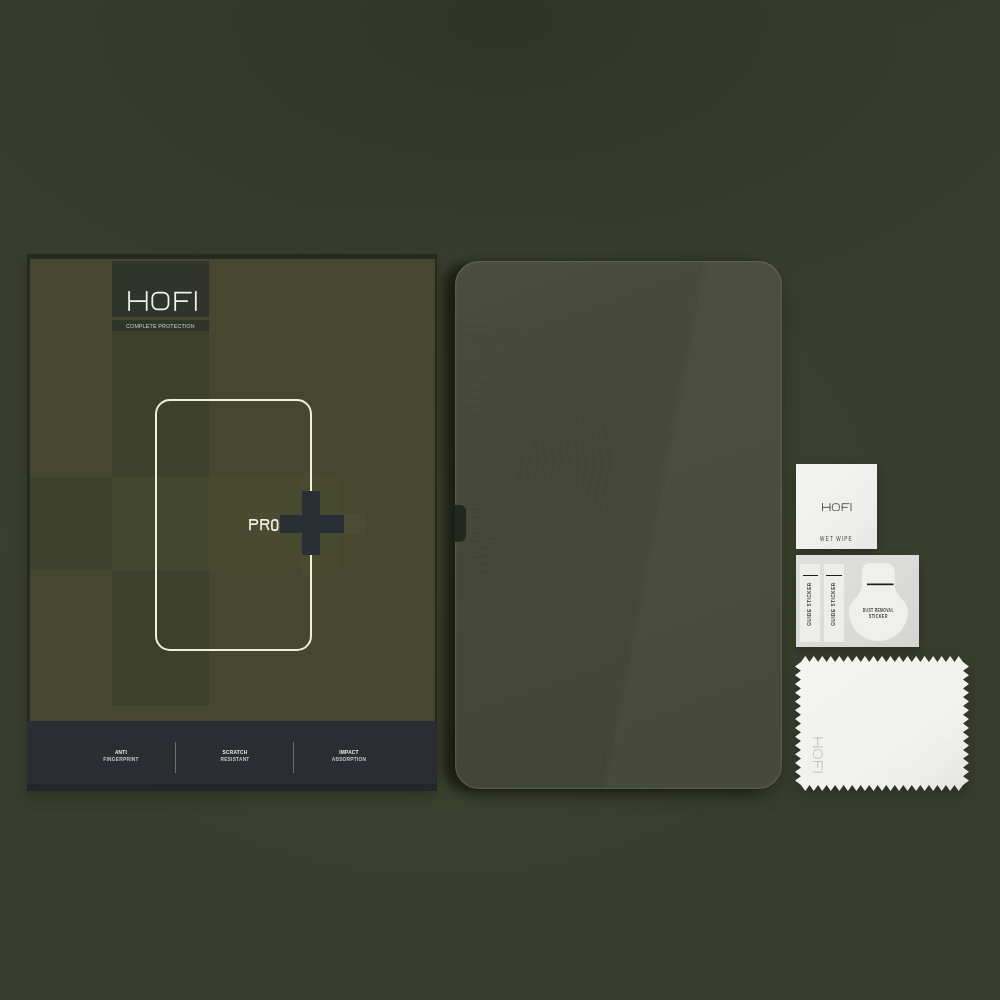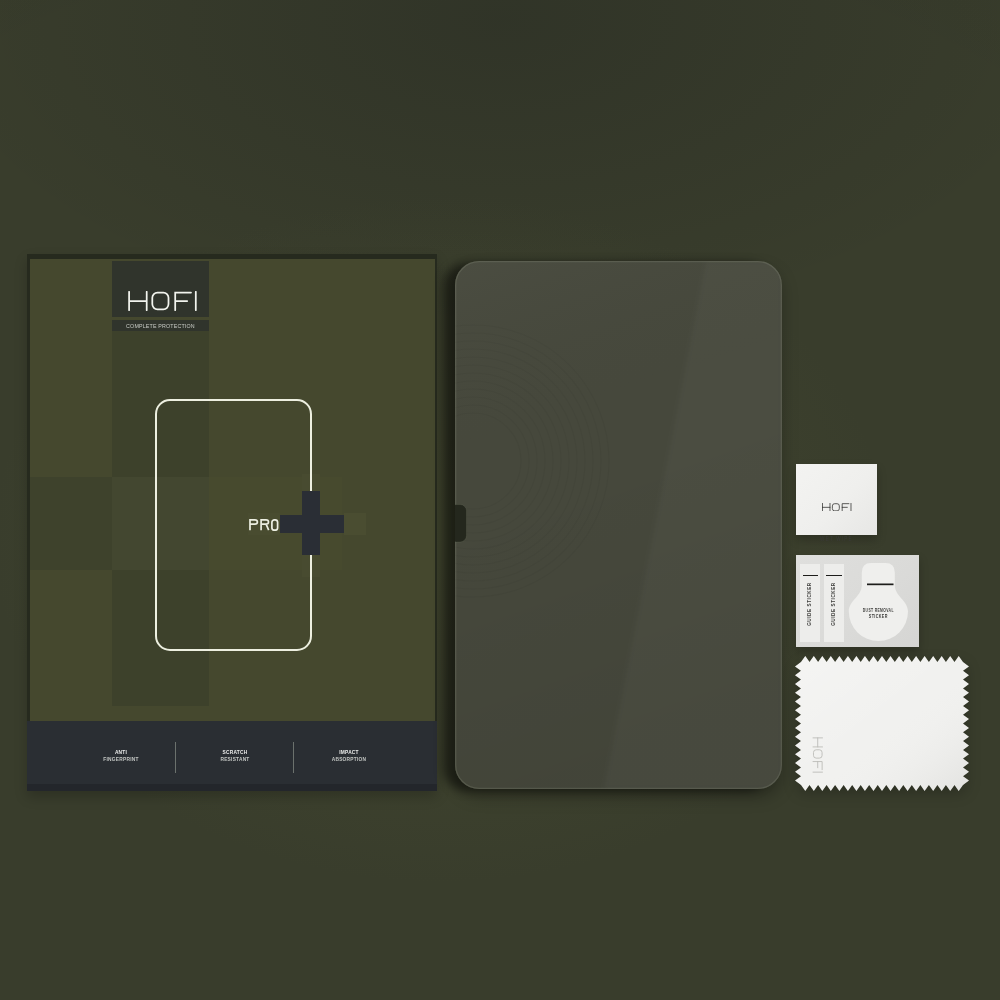--- a/index.html
+++ b/index.html
@@ -129,21 +129,21 @@
     <polygon points="251,0 327,0 327,528 149,528" fill="rgba(255,255,255,0.028)" filter="url(#soft)"></polygon>
     <rect x="0" y="0" width="327" height="528" fill="url(#gtone)"></rect>
   </g>
 
   <rect x="0.7" y="0.7" width="325.6" height="526.6" rx="23.4" fill="none" stroke="rgba(210,218,190,0.13)" stroke-width="1.3"></rect>
 
   <rect x="-5" y="243.5" width="16.5" height="37.5" rx="6.5" fill="#24271d" stroke="rgba(190,200,165,0.10)" stroke-width="1"></rect>
 </svg>
 </div>
 
-<div class="a" style="left:796px;top:464px;width:81px;height:71px;
+<div class="a" style="left:796px;top:464px;width:81px;height:85px;
      background:linear-gradient(135deg,#f3f3f1 0%,#efefed 55%,#e7e7e5 100%);
      box-shadow:0 5px 9px rgba(0,0,0,0.22);">
 
   <svg class="a" style="left:26px;top:38.7px" width="29.5" height="8.6" viewBox="0 0 69 20">
     <use href="#hofi" stroke="#2a2a28" stroke-width="3"></use>
   </svg>
 
   <div class="a" style="left:0;top:69.5px;width:100%;text-align:center;color:#3a3a38;
        font-size:8px;font-weight:400;letter-spacing:2px;transform:scale(0.58,1);">WET&nbsp;WIPE</div>
 </div>

